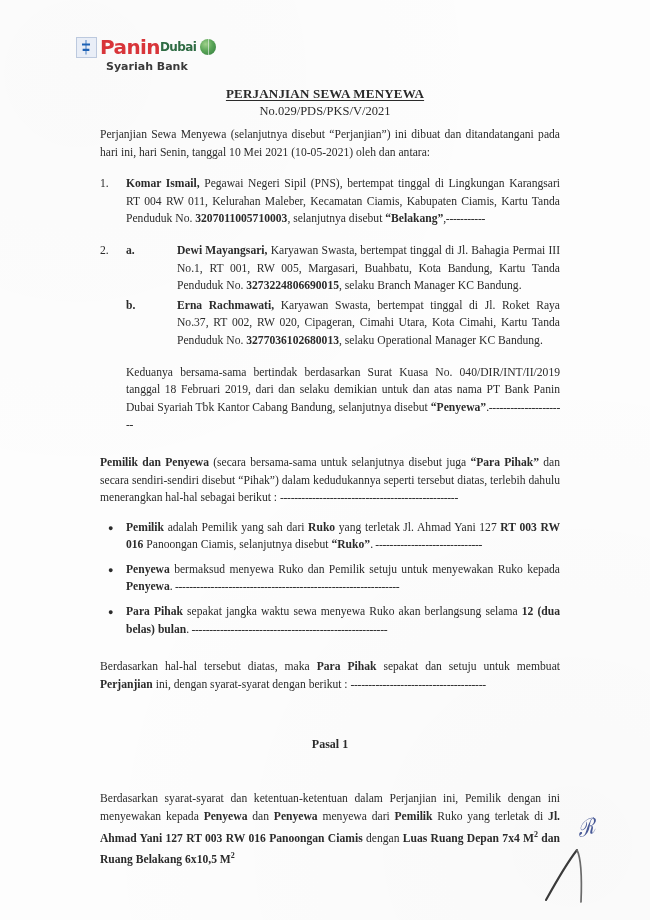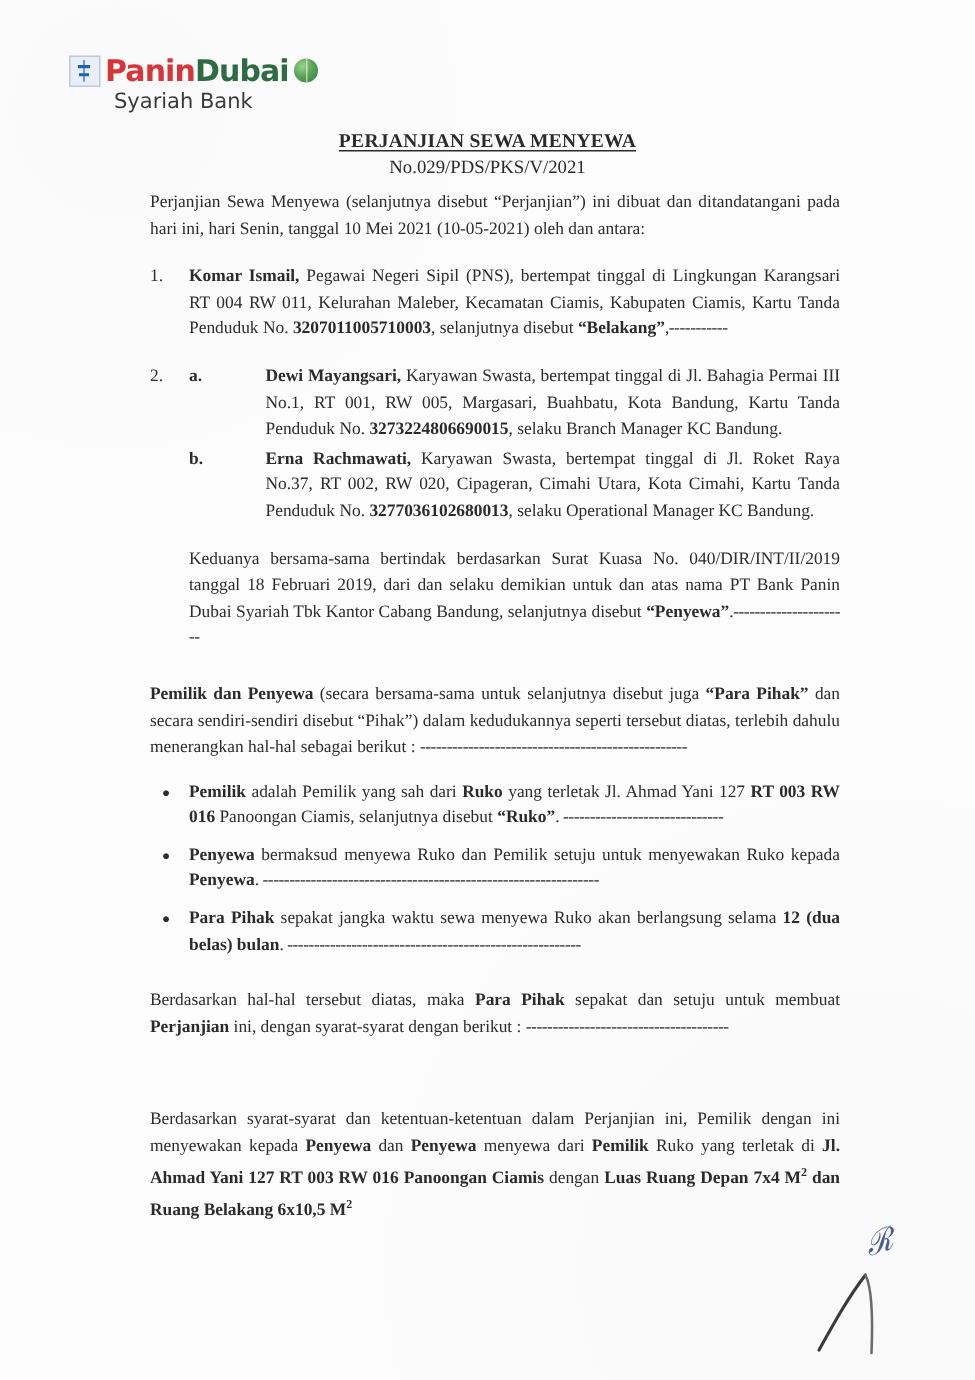--- a/index.html
+++ b/index.html
@@ -22,21 +22,21 @@
     inset: 0;
     background: #fdfdfd;
     background-image:
        radial-gradient(circle at 12% 8%, rgba(0,0,0,0.012) 0%, rgba(0,0,0,0) 45%),
        radial-gradient(circle at 88% 92%, rgba(0,0,0,0.014) 0%, rgba(0,0,0,0) 50%);
   }
 
   
   .logo-block {
     position: absolute;
-    left: 46px;
+    left: 76px;
     top: 36px;
     width: 200px;
   }
   .logo-row {
     display: flex;
     align-items: center;
     height: 22px;
   }
   .logo-mark {
     width: 19px;
@@ -60,21 +60,21 @@
     font-family: "DejaVu Sans", sans-serif;
     font-weight: bold;
     font-size: 20px;
     letter-spacing: -0.6px;
     color: #d8353a;
     line-height: 1;
   }
   .logo-dubai {
     font-family: "DejaVu Sans", sans-serif;
     font-weight: bold;
-    font-size: 20px;
+    font-size: 12px;
     letter-spacing: -0.6px;
     color: #2e6b43;
     line-height: 1;
   }
   .logo-globe {
     width: 16px;
     height: 16px;
     border-radius: 50%;
     margin-left: 4px;
     background:
@@ -85,22 +85,22 @@
   .logo-globe::after {
     content: "";
     position: absolute;
     left: 50%; top: 0;
     width: 1.4px; height: 100%;
     margin-left: -0.7px;
     background: rgba(255,255,255,0.55);
   }
   .logo-sub {
     font-family: "DejaVu Sans", sans-serif;
-    font-weight: normal;
-    font-size: 14px;
+    font-weight: bold;
+    font-size: 11px;
     letter-spacing: 0px;
     color: #3a3a3a;
     margin-top: 2px;
     margin-left: 30px;
   }
 
   
   .doc-title-wrap {
     position: absolute;
     left: 0; right: 0;
@@ -314,20 +314,21 @@
         </div>
       </div>
 
     </div>
 
     <div class="gap-20"></div>
 
     <p class="blk"><span>Berdasarkan hal-hal tersebut diatas, maka </span><span class="b">Para Pihak</span><span> sepakat dan setuju untuk membuat </span><span class="b">Perjanjian</span><span> ini, dengan syarat-syarat dengan berikut : </span><span class="dash">--------------------------------------</span></p>
 
     <div class="pasal-wrap">
+      <div class="pasal-no">Pasal 1</div>
     </div>
 
     <p class="blk final-para"><span>Berdasarkan syarat-syarat dan ketentuan-ketentuan dalam Perjanjian ini, Pemilik dengan ini menyewakan kepada </span><span class="b">Penyewa</span><span> dan </span><span class="b">Penyewa</span><span> menyewa dari </span><span class="b">Pemilik</span><span> Ruko yang terletak di </span><span class="b">Jl. Ahmad Yani 127 RT 003 RW 016 Panoongan  Ciamis</span><span> dengan </span><span class="b">Luas Ruang Depan 7x4 M</span><sup class="b">2</sup><span class="b"> dan Ruang Belakang 6x10,5 M</span><sup class="b">2</sup></p>
 
   </div>
 
   <div class="hw-initial">ℛ</div>
 
   <svg class="hw-stroke" viewBox="0 0 60 72">
     <path d="M6 62 C 16 44, 26 26, 37 12" stroke="#3a3a3a" stroke-width="2.1" fill="none" stroke-linecap="round"></path>

